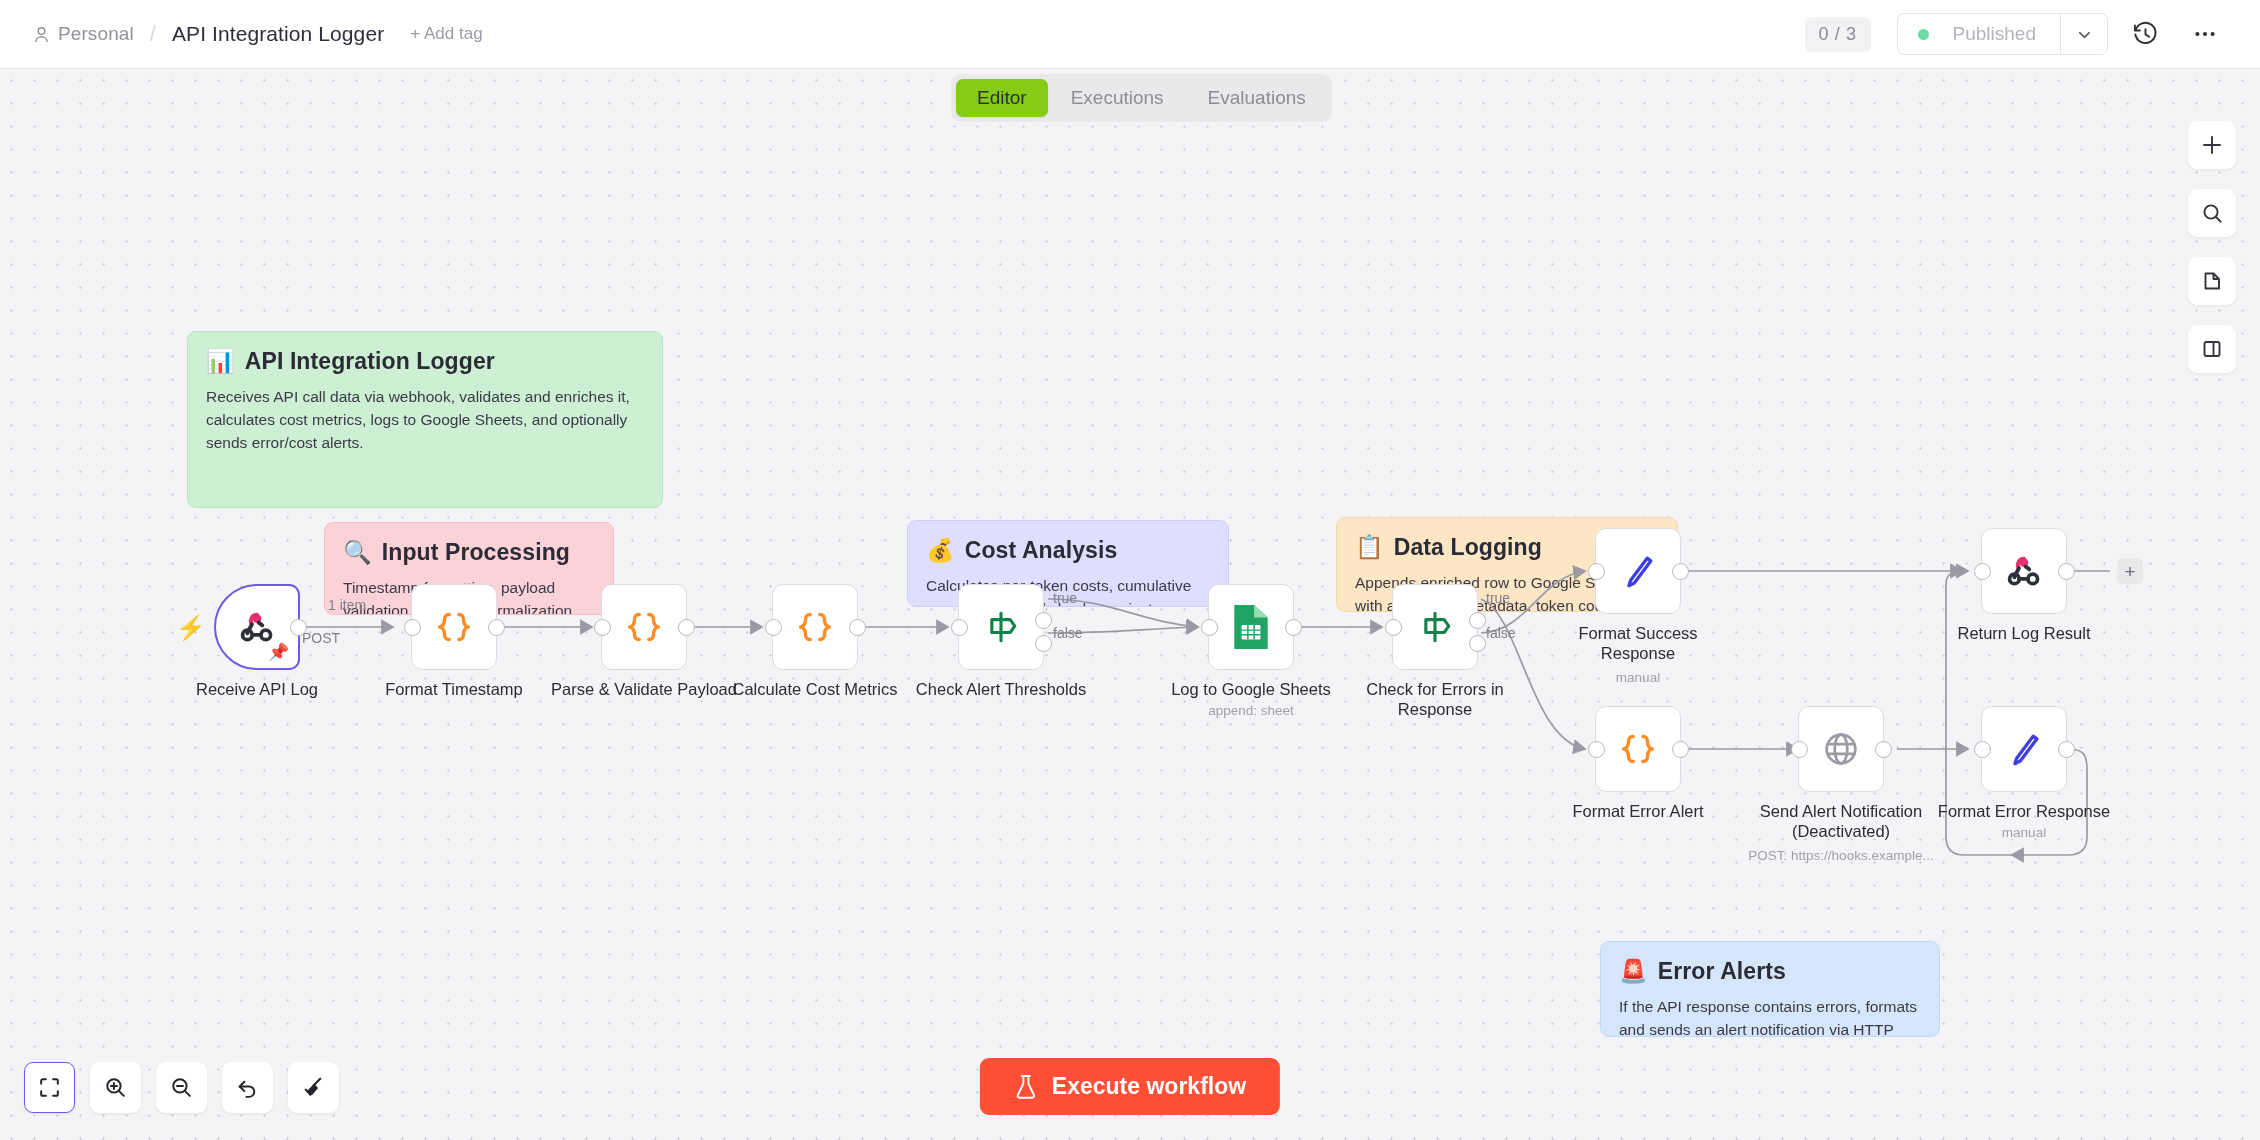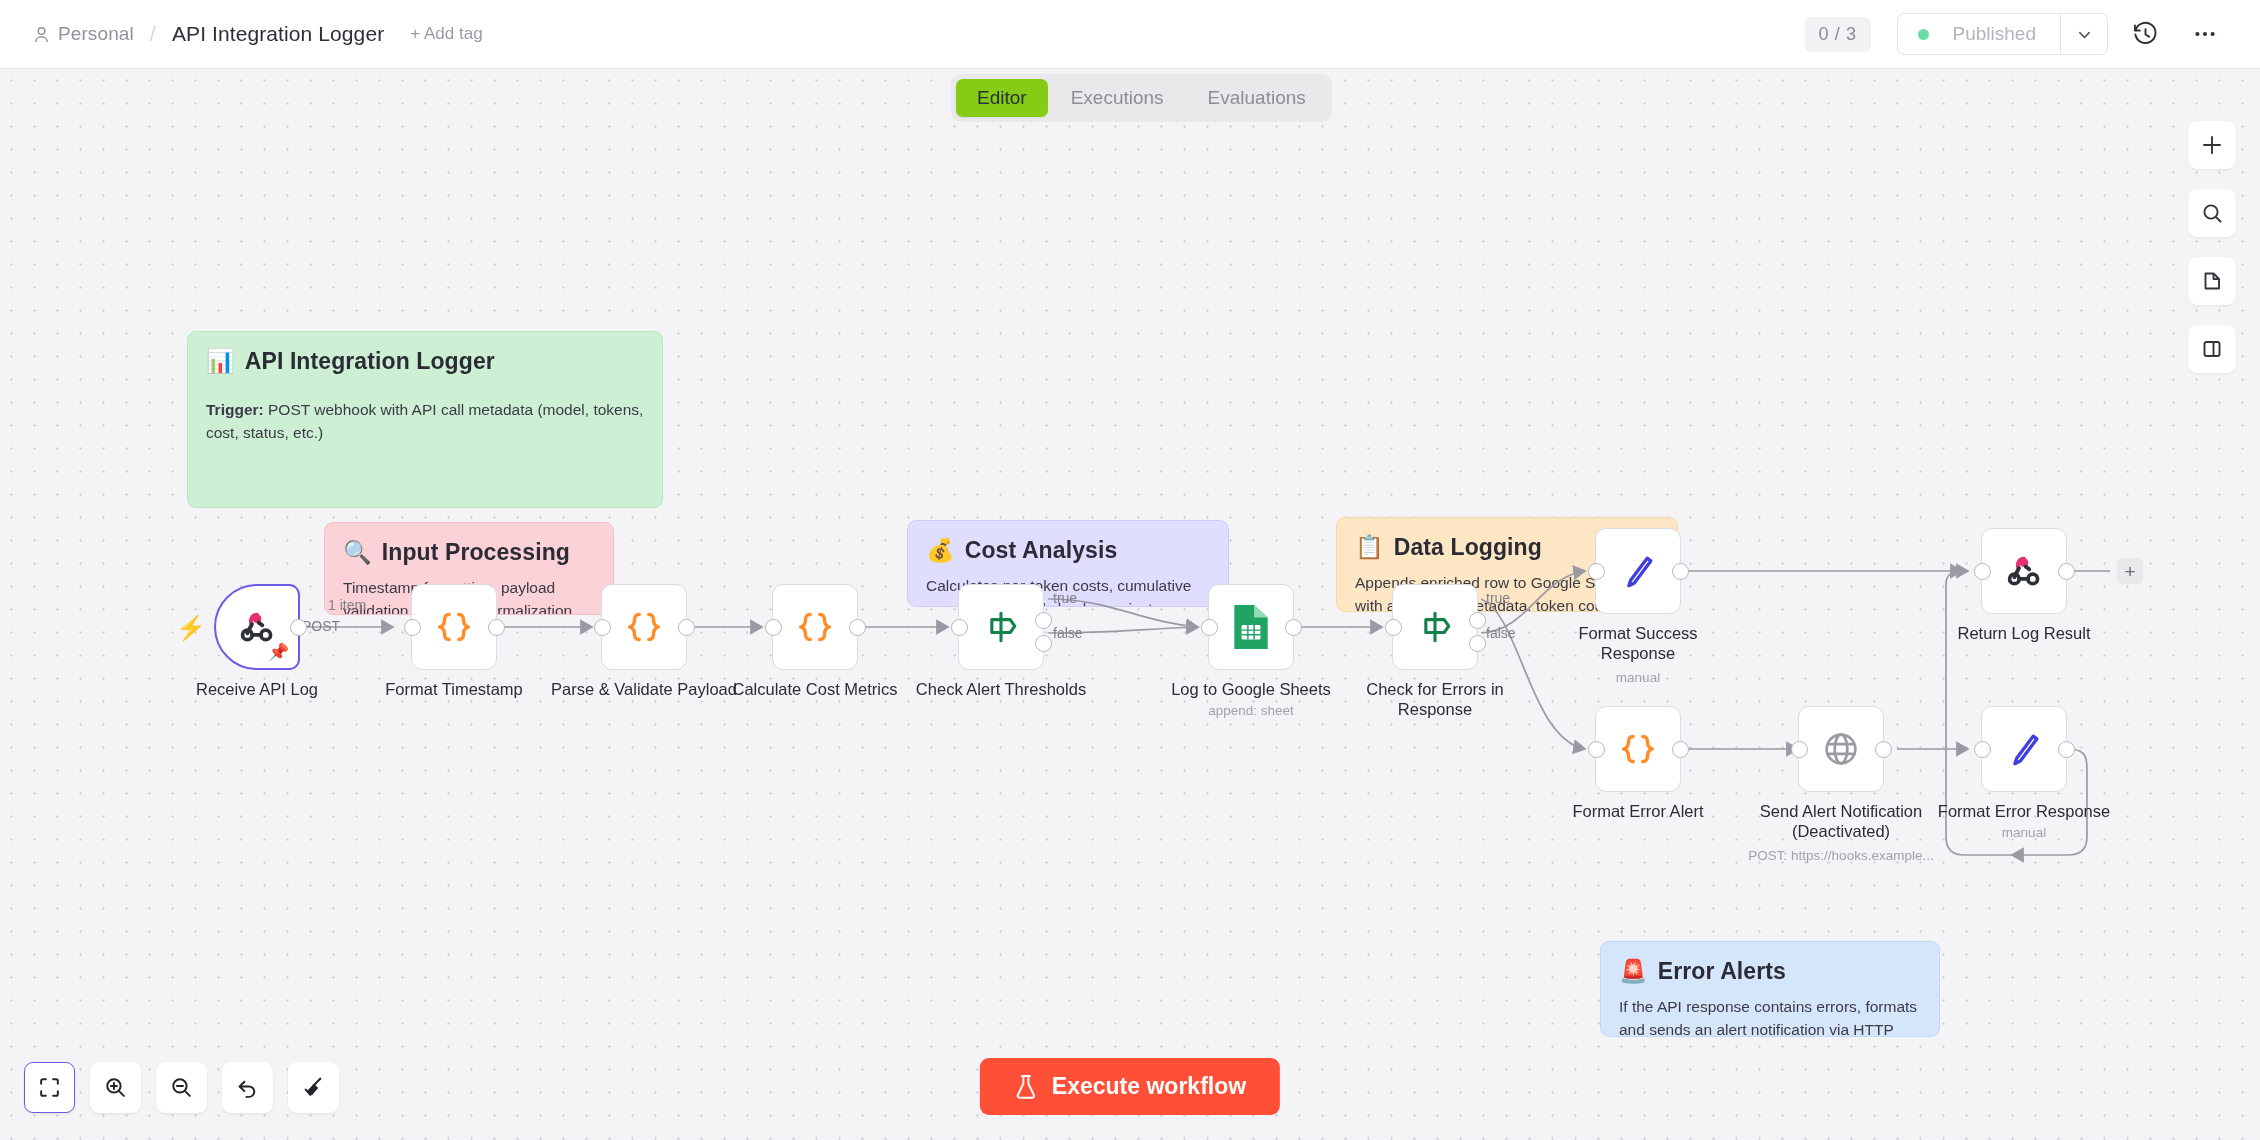--- a/index.html
+++ b/index.html
@@ -207,22 +207,22 @@
     <div class="tab">Evaluations</div>
   </div>
 
   <div class="canvas">
 
     <div class="sticky note-main">
       <h3>
         <span>📊</span>
         <span>API Integration Logger</span>
       </h3>
+      <p>Receives API call data via webhook, validates and enriches it, calculates cost metrics, logs to Google Sheets, and optionally sends error/cost alerts.</p>
       <div class="gap"></div>
-      <p><b>Trigger:</b><span> POST webhook with API call metadata (model, tokens, cost, status, etc.)</span></p>
 
     </div>
 
     <div class="sticky note-input">
       <h3>
         <span>🔍</span>
         <span>Input Processing</span>
       </h3>
       <p style="white-space:pre-line">Timestamp formatting, payload validation, and field normalization.
 Ensures consistent data before logging.</p>
@@ -288,21 +288,21 @@
 
         <path d="M2067,680 C2083,680 2087,685 2087,700 L2087,768 C2087,780 2080,786 2068,786
                  L1964,786 C1952,786 1946,780 1946,768 L1946,515 C1946,505 1952,502 1962,502" marker-end="url(#ah)"></path>
 
         <path d="M2020,786 L2012,786" marker-end="url(#ahl)"></path>
 
         <path d="M2067,502 L2110,502"></path>
       </g>
     </svg>
 
-    <div class="conn-lbl" style="left:302px; top:549px;">POST</div>
+    <div class="conn-lbl" style="left:302px; top:561px;">POST</div>
     <div class="conn-lbl" style="left:328px; top:528px;">1 item</div>
     <div class="conn-lbl" style="left:1053px; top:521px;">true</div>
     <div class="conn-lbl" style="left:1053px; top:556px;">false</div>
     <div class="conn-lbl" style="left:1486px; top:521px;">true</div>
     <div class="conn-lbl" style="left:1486px; top:556px;">false</div>
     <div class="plus-stub" style="left:2117px; top:489px;">+</div>
 
     <div class="node" style="left:214px; top:515px;">
       <span class="bolt">⚡</span>
       <div class="nbox trigger">

